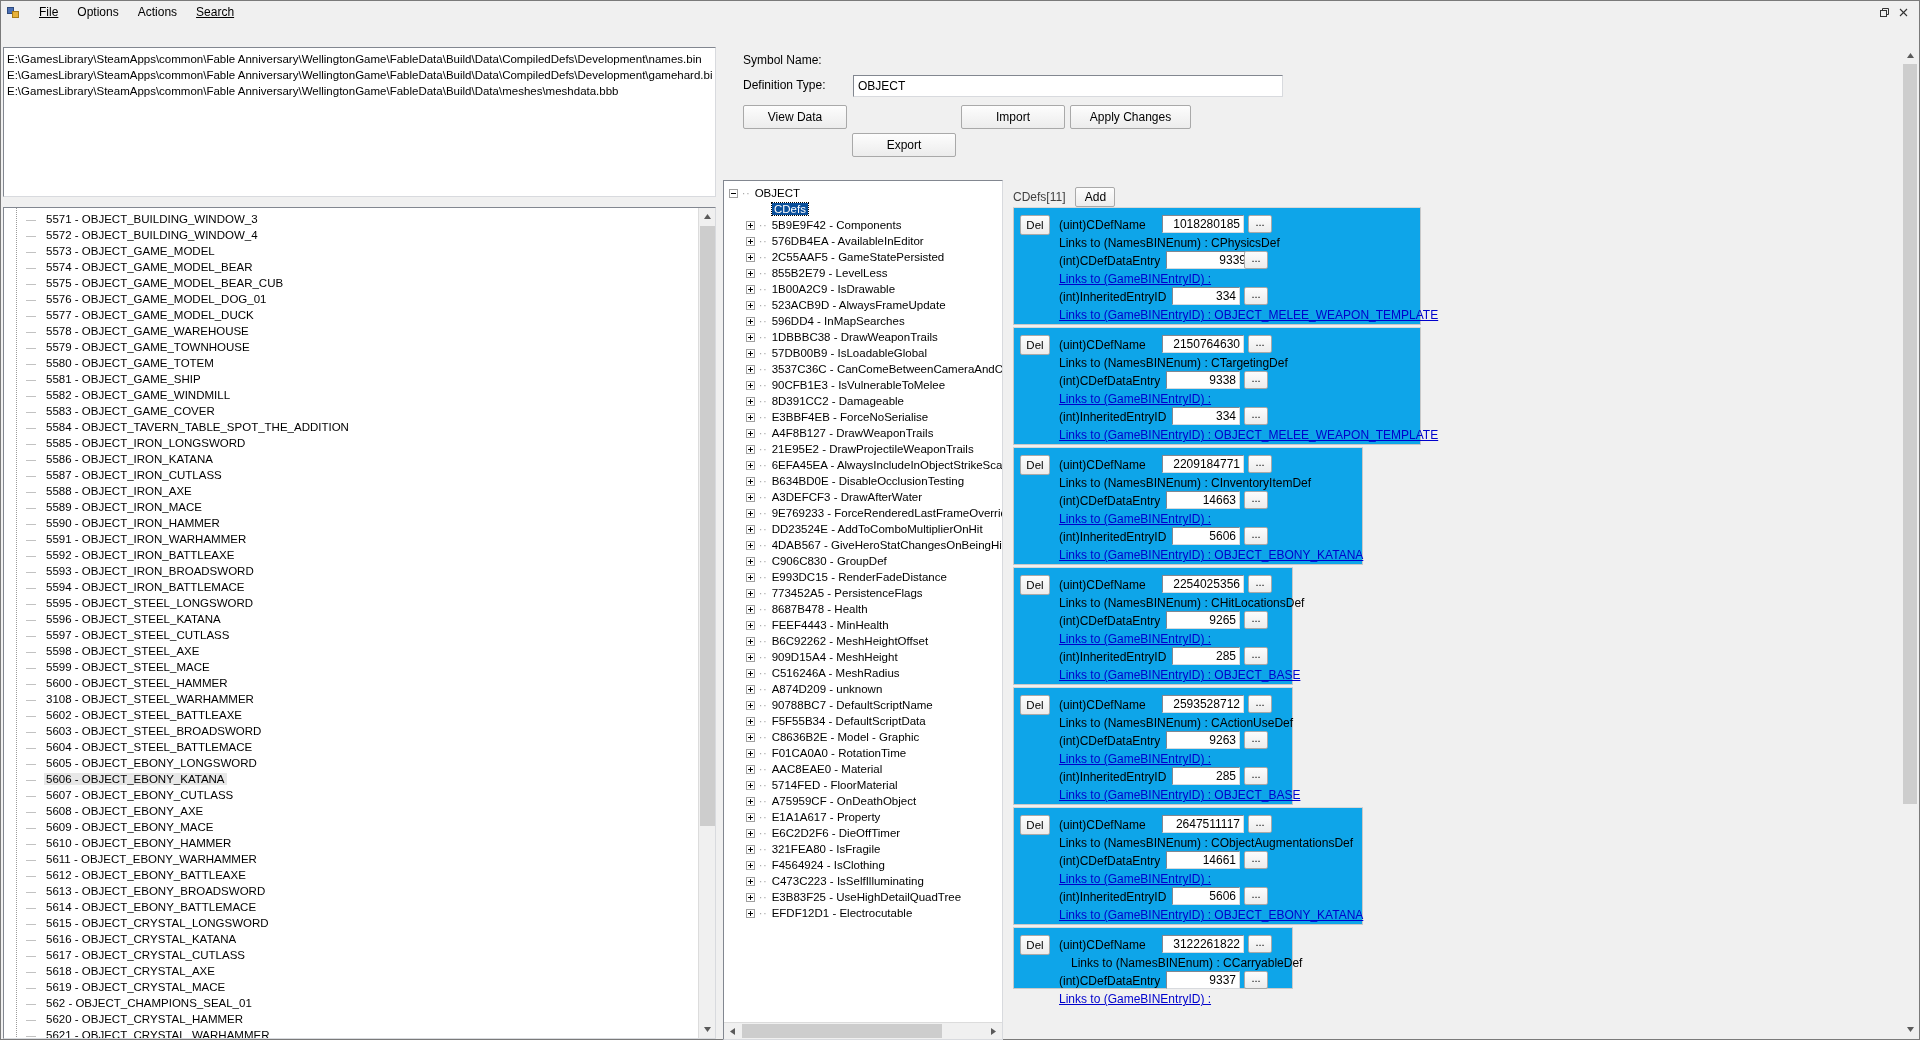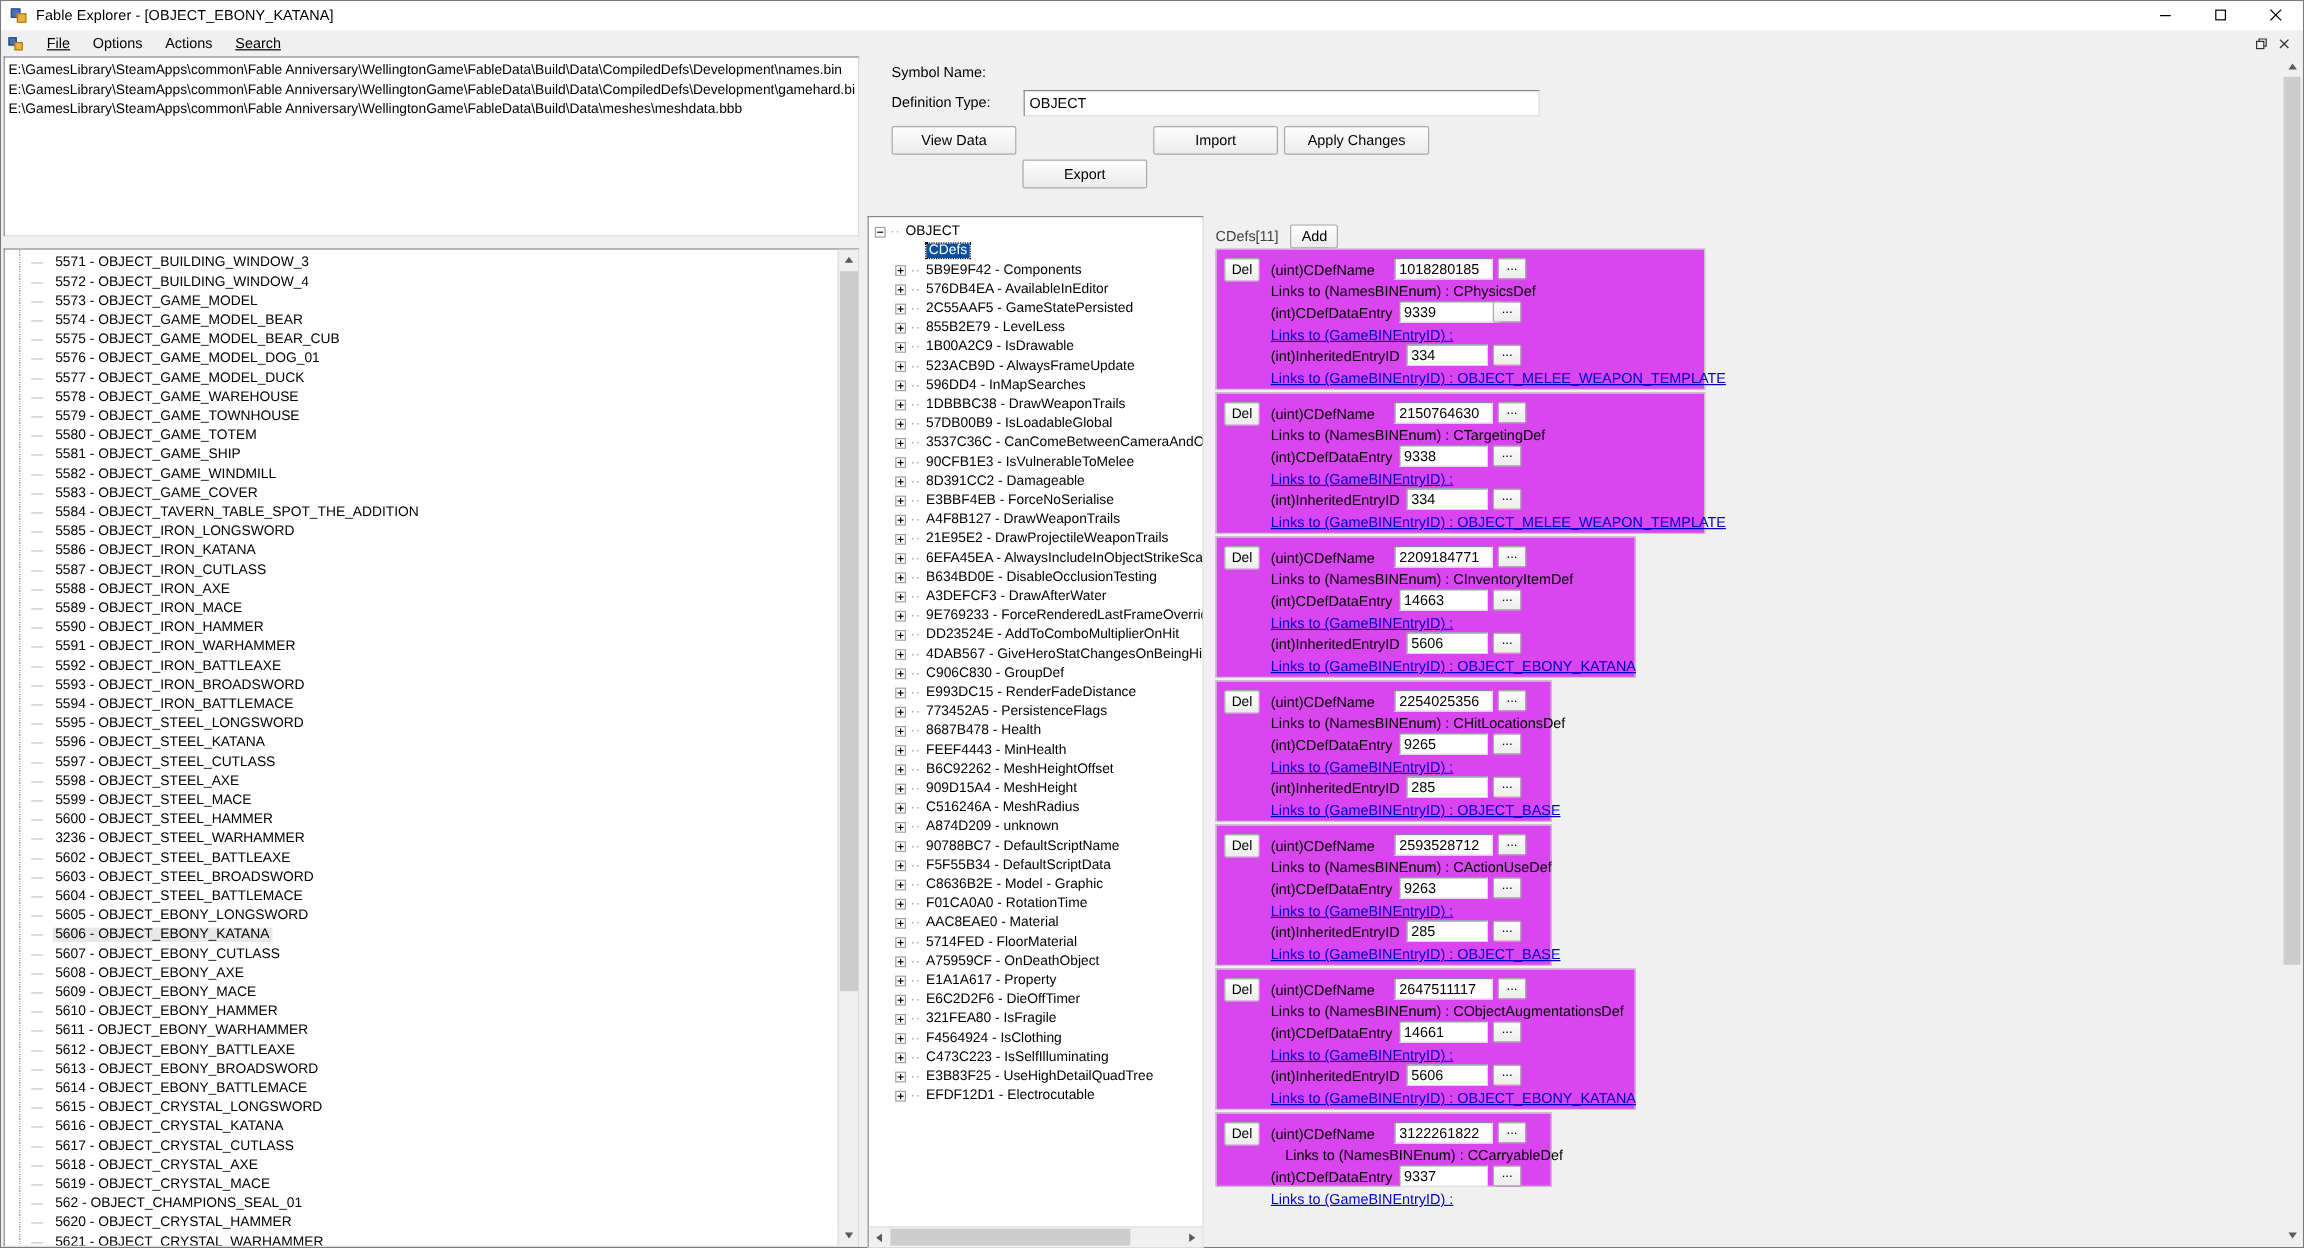--- a/index.html
+++ b/index.html
@@ -286,23 +286,24 @@
 
   .cdefs-area {
     position: absolute;
     left: 1006px; top: 160px;
     width: 908px; height: 833px;
     overflow: hidden;
   }
   .cdef-card {
     position: absolute;
     left: 6px;
-    background: #d946ef;
+    background: #0ea5e9;
     border: 1px solid #c8c8c8;
     border-top-color: #d8d8d8;
+    text-align: right;
   }
   .cdef-card .del {
     position: absolute;
     left: 6px; top: 7px;
     width: 30px; height: 20px;
     background: linear-gradient(#fdfdfd, #ececec);
     border: 1px solid #a9a9a9;
     border-radius: 2px;
     font-size: 11.5px;
     display: flex; align-items:center; justify-content:center;
@@ -356,45 +357,20 @@
   }
   .right-vscroll .arrow { height:16px; width:16px; display:flex; align-items:center; justify-content:center;}
   .right-vscroll .arrow.bot { position:absolute; bottom:0; }
   .right-vscroll .thumb { position:absolute; left:1px; width:14px; background:#cdcdcd; }
 </style>
 </head>
 <body>
 
 <div class="app">
 
-  <div class="titlebar">
-    <span class="app-icon">
-        <i class="a"></i>
-        <i class="b"></i>
-      </span>
-    <span class="title-text">Fable Explorer - [OBJECT_EBONY_KATANA]</span>
-    <div class="winbtns">
-      <div class="winbtn">
-        <svg width="11" height="11" viewBox="0 0 11 11">
-            <line x1="1" y1="6" x2="10" y2="6" stroke="#000" stroke-width="1"></line>
-          </svg>
-      </div>
-      <div class="winbtn">
-        <svg width="11" height="11" viewBox="0 0 11 11">
-            <rect x="1.5" y="1.5" width="8" height="8" fill="none" stroke="#000" stroke-width="1"></rect>
-          </svg>
-      </div>
-      <div class="winbtn close">
-        <svg width="11" height="11" viewBox="0 0 11 11">
-            <line x1="1" y1="1" x2="10" y2="10" stroke="#000" stroke-width="1.1"></line>
-            <line x1="10" y1="1" x2="1" y2="10" stroke="#000" stroke-width="1.1"></line>
-          </svg>
-      </div>
-    </div>
-  </div>
 
   <div class="menubar">
     <span class="mini-icon">
         <i class="a"></i>
         <i class="b"></i>
       </span>
     <div class="menu-item"><u>File</u></div>
     <div class="menu-item"><span>Options</span></div>
     <div class="menu-item"><span>Actions</span></div>
     <div class="menu-item"><u>Search</u></div>
@@ -541,21 +517,21 @@
             <div class="tree-row">
               <span class="dots" style="color: rgb(176, 176, 176);">—</span>
               <span class="lbl">5599 - OBJECT_STEEL_MACE</span>
             </div>
             <div class="tree-row">
               <span class="dots" style="color: rgb(176, 176, 176);">—</span>
               <span class="lbl">5600 - OBJECT_STEEL_HAMMER</span>
             </div>
             <div class="tree-row">
               <span class="dots" style="color: rgb(176, 176, 176);">—</span>
-              <span class="lbl">3236 - OBJECT_STEEL_WARHAMMER</span>
+              <span class="lbl">3108 - OBJECT_STEEL_WARHAMMER</span>
             </div>
             <div class="tree-row">
               <span class="dots" style="color: rgb(176, 176, 176);">—</span>
               <span class="lbl">5602 - OBJECT_STEEL_BATTLEAXE</span>
             </div>
             <div class="tree-row">
               <span class="dots" style="color: rgb(176, 176, 176);">—</span>
               <span class="lbl">5603 - OBJECT_STEEL_BROADSWORD</span>
             </div>
             <div class="tree-row">

